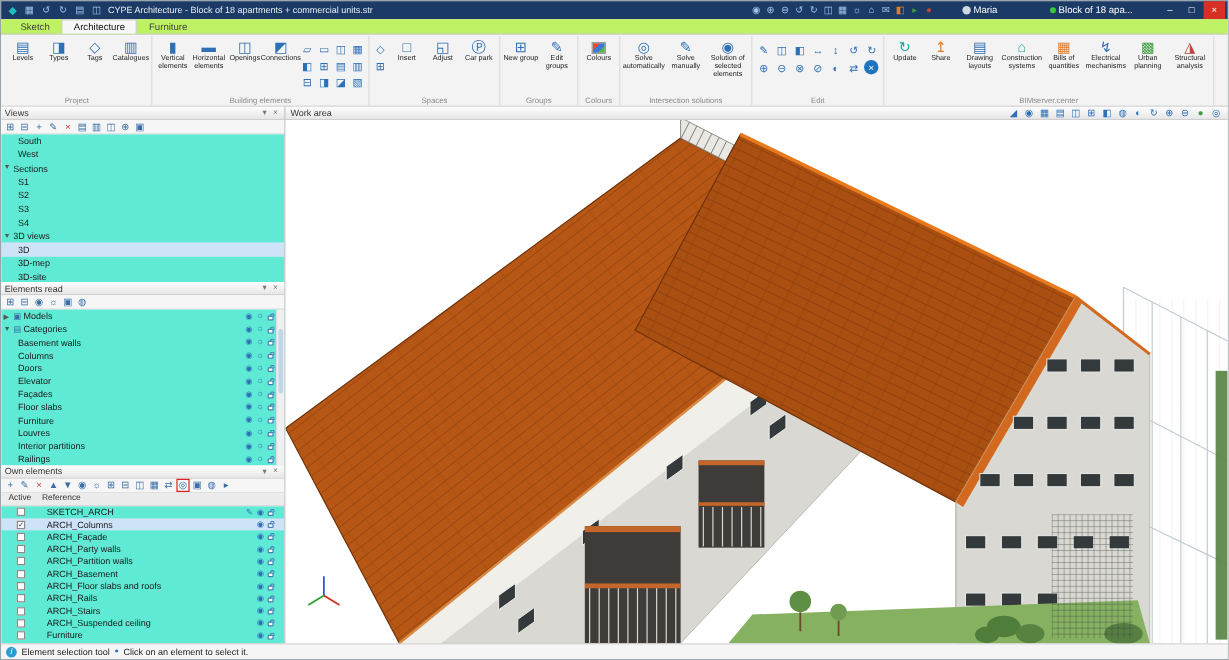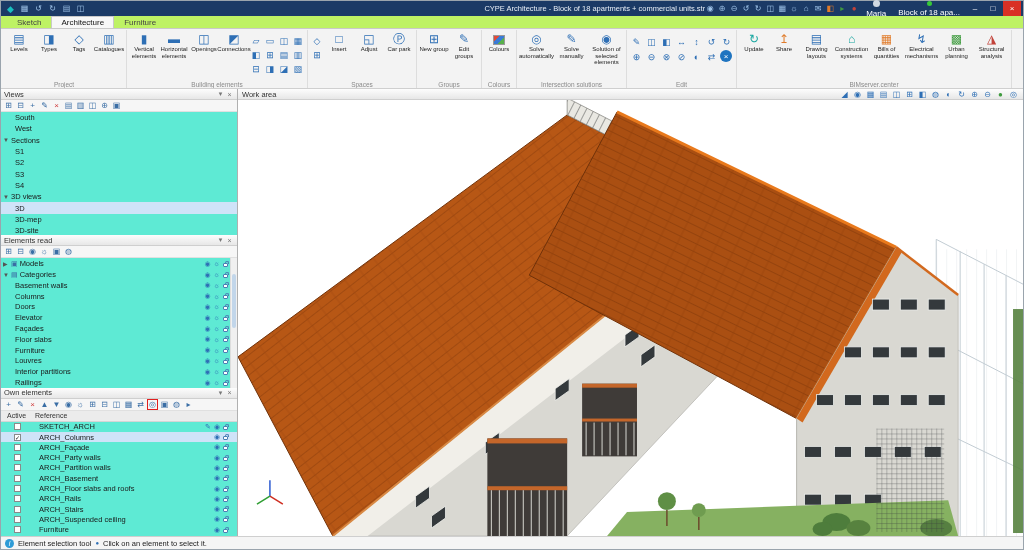--- a/index.html
+++ b/index.html
@@ -4,24 +4,24 @@
 <style>
   * { margin:0; padding:0; box-sizing:border-box; }
   html,body { width:1024px; height:550px; overflow:hidden; font-family:"Liberation Sans", sans-serif; background:#fff; -webkit-user-select:none; user-select:none; }
   .app { width:1024px; height:550px; display:flex; flex-direction:column; border:1px solid #9aa4ad; }
 
   
   .titlebar { height:15px; background:#1b3a66; color:#fff; display:flex; align-items:center; font-size:8px; flex:0 0 auto; }
   .tb-icons { display:flex; align-items:center; gap:3px; padding:0 4px; }
   .tb-ic { width:11px; height:11px; display:flex; align-items:center; justify-content:center; font-size:8px; color:#9fc3e8; }
   .tb-ic.logo { color:#19c0c0; font-size:9px; }
-  .tb-title { flex:1; text-align:right; font-size:7.5px; color:#e8eef6; white-space:nowrap; overflow:hidden; }
+  .tb-title { flex:1; text-align:left; font-size:7.5px; color:#e8eef6; white-space:nowrap; overflow:hidden; }
   .tb-right { display:flex; align-items:center; gap:2px; padding-right:2px; }
   .tb-right .tb-ic { width:10px; }
-  .tb-user { display:flex; align-items:center; gap:2px; margin:0 5px; white-space:nowrap;flex-direction:column; }
+  .tb-user { display:flex; align-items:center; gap:2px; margin:0 21px; white-space:nowrap; }
   .avatar { width:7px; height:7px; border-radius:50%; background:#cfd8e2; }
   .greendot { width:5px; height:5px; border-radius:50%; background:#37c837; }
   .winbtn { width:16px; height:15px; display:flex; align-items:center; justify-content:center; font-size:8px; color:#fff; }
   .winbtn.close { background:#d93025; width:18px; }
 
   
   .tabs { height:13px; background:#bef264; border-bottom:1px solid #c9c9c9; display:flex; align-items:flex-end; padding-left:6px; font-size:8px; flex:0 0 auto; }
   .tab { padding:1px 9px; color:#444; border:1px solid transparent; border-bottom:none; }
   .tab.active { background:#f7f7f7; border-color:#c9c9c9; color:#111;margin-top:48px; }
 

